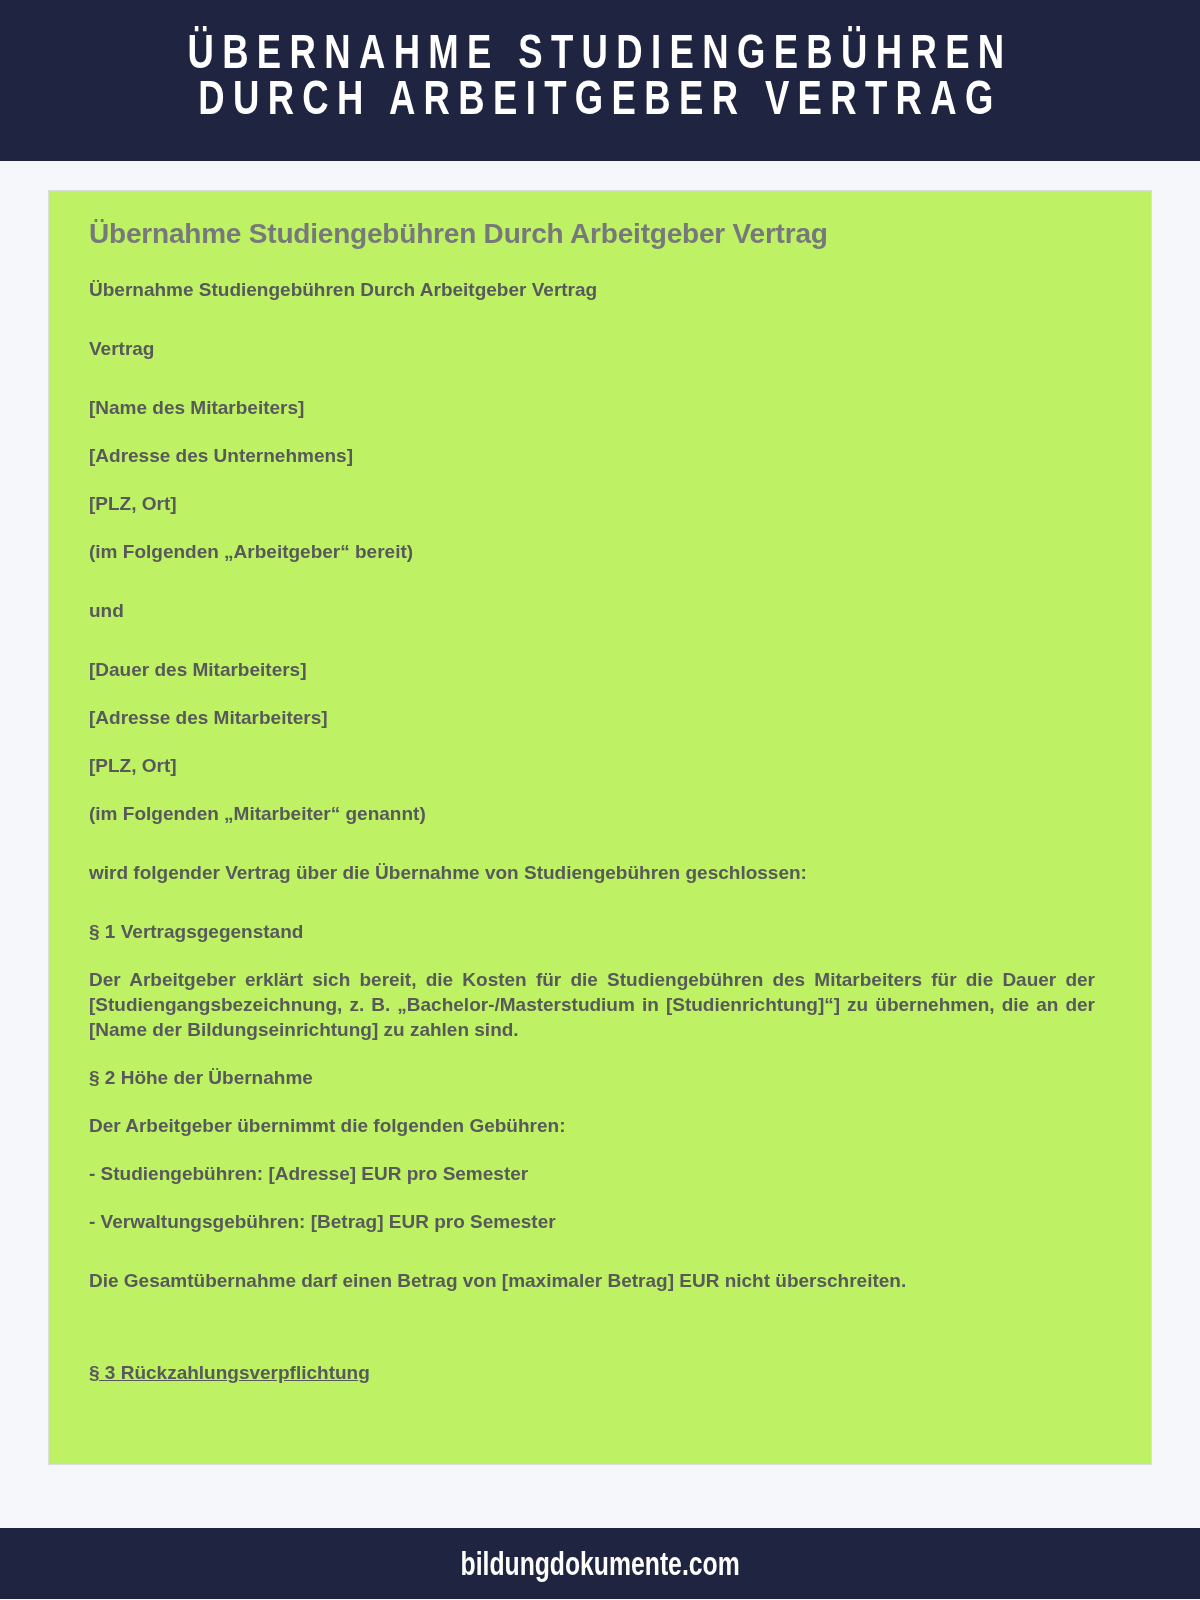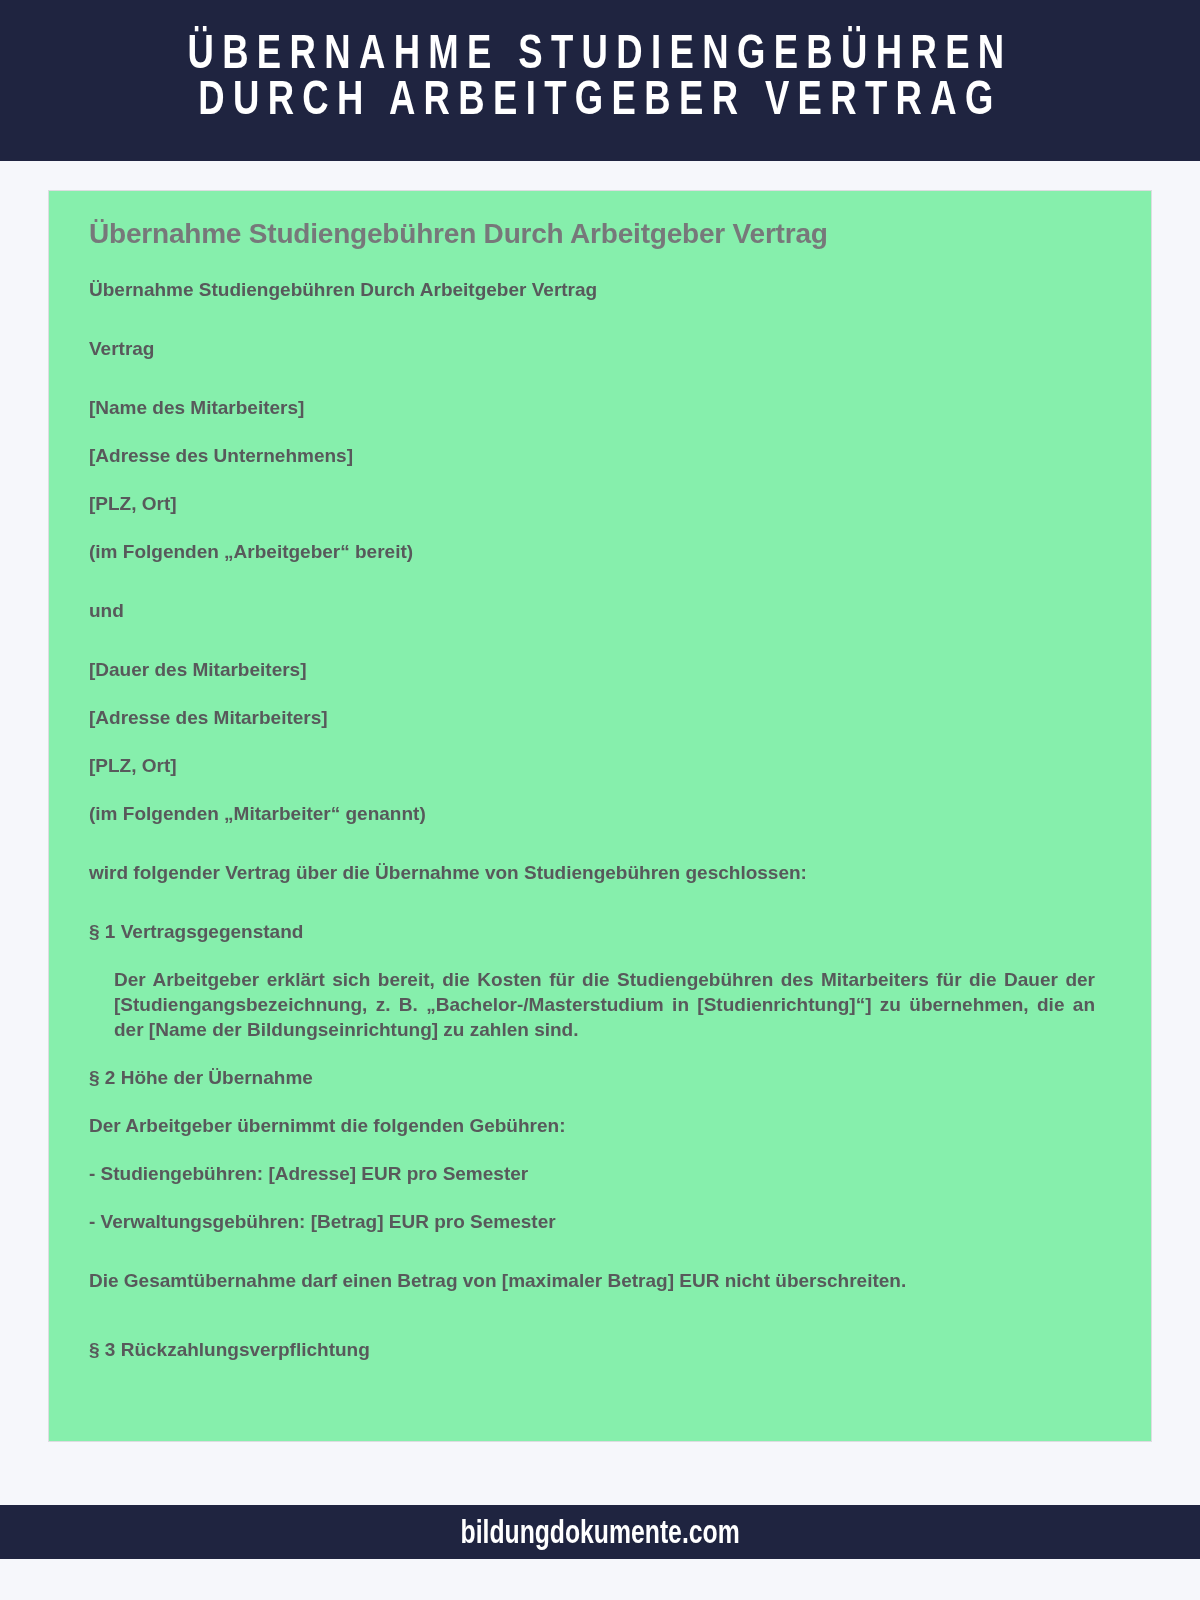--- a/index.html
+++ b/index.html
@@ -29,48 +29,48 @@
     line-height: 46px;
     letter-spacing: 11px;
     transform: scaleX(0.76);
     transform-origin: center;
     white-space: nowrap;
   }
   .banner h1 span { display: block; }
 
   
   .card {
-    background: #86efac;
+    background: #bef264;
     border: 1px solid #dcdde0;
     margin: 29px 48px 0;
     padding: 26px 56px 56px 40px;
   }
   .doc-title {
     margin: 0 0 26px;
     color: #77787a;
     font-size: 28px;
     line-height: 34px;
     font-weight: bold;
     letter-spacing: -0.2px;
   }
   .doc-body p {
     margin: 0 0 23px;
     color: #58595b;
     font-size: 19px;
     line-height: 25px;
     font-weight: bold;
   }
   .doc-body p.gap-group { margin-top: 34px; }
-  .doc-body p.gap-large { margin-top: 44px; }
-  .doc-body p.justify   { text-align: justify; margin-left: 25px; }
+  .doc-body p.gap-large { margin-top: 67px; text-decoration: underline; }
+  .doc-body p.justify   { text-align: justify; }
 
   
   .footer {
     margin-top: 63px;
-    height: 54px;
+    height: 71px;
     background: #1f2440;
     display: flex;
     align-items: center;
     justify-content: center;
   }
   .footer .site {
     color: #ffffff;
     font-size: 33px;
     font-weight: bold;
     transform: scaleX(0.75);

